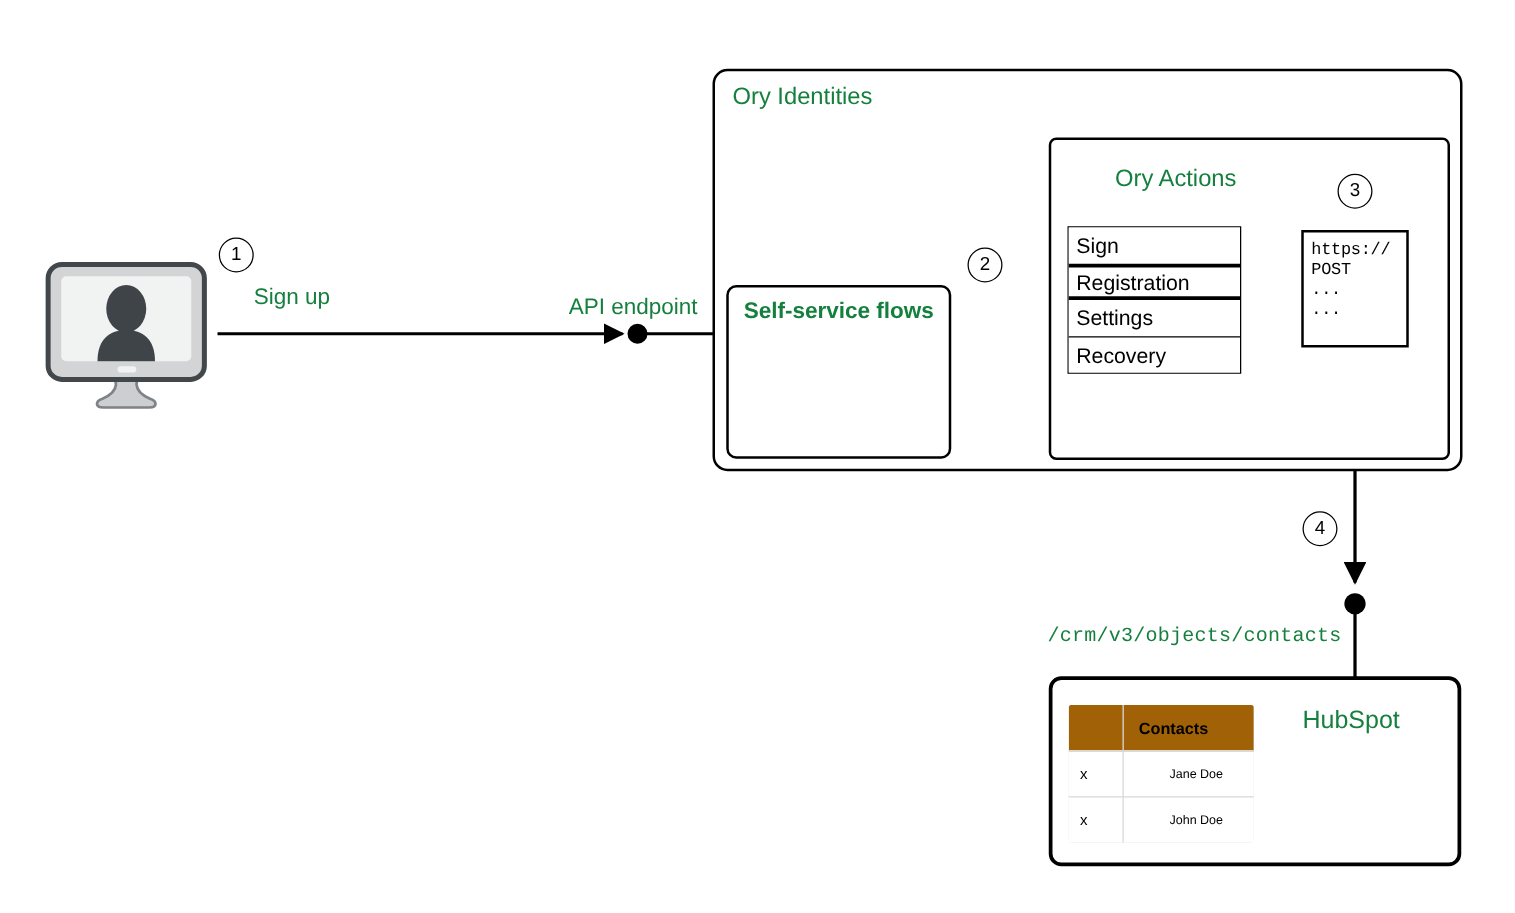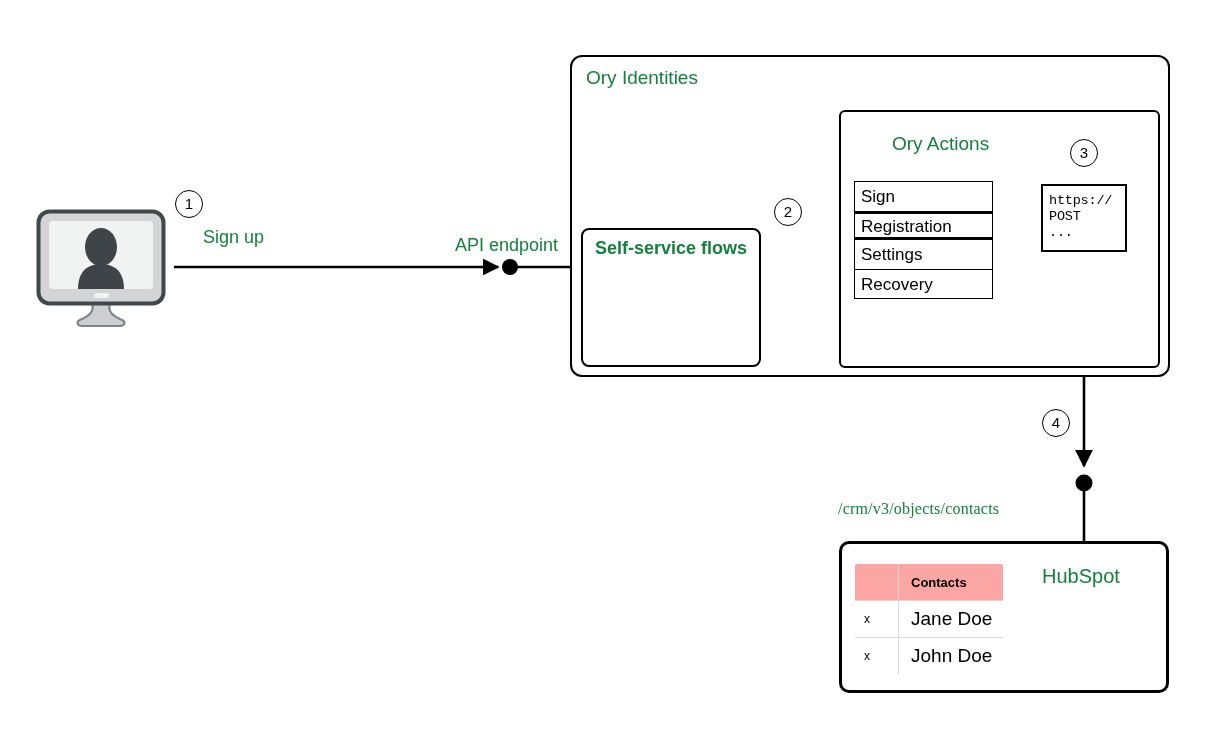--- a/index.html
+++ b/index.html
@@ -26,21 +26,21 @@
     height: 730px;
   }
   .lbl {
     position: absolute;
     font-family: "Liberation Sans", sans-serif;
     color: #15803d;
     white-space: nowrap;
     line-height: 1.15;
   }
   .mono {
-    font-family: Liberation Serif, serif;
+    font-family: Liberation Mono, monospace;
   }
 
   
   #label-signup   { left: 203px; top: 227px; font-size: 18px; }
   #label-api      { left: 455px; top: 235px; font-size: 18px; }
   #title-ory-identities { left: 586px; top: 67px;  font-size: 19px; }
   #title-ory-actions    { left: 868px; top: 133px; font-size: 19px; margin-left: 24px; }
   #label-selfservice    { left: 595px; top: 238px; font-size: 18px; font-weight: bold; }
   #label-crm      { left: 838px; top: 500px; font-size: 16px; letter-spacing: .2px; }
   #label-hubspot  { left: 1042px; top: 565px; font-size: 20px; }
@@ -99,21 +99,21 @@
     border-top: 3px solid #000;
     border-bottom: 3px solid #000;
     line-height: 25px;
   }
   .flow-item.selected + .flow-item { border-top: none; }
 
   
   #box-code {
     position: absolute;
     left: 1041px; top: 184px;
-    width: 86px; height: 68px;
+    width: 86px; height: 94px;
     border: 2px solid #000;
     background: #fff;
     box-sizing: border-box;
     padding: 7px 0 0 6px;
     font-family: "Liberation Mono", monospace;
     font-size: 13.5px;
     line-height: 16px;
     letter-spacing: -0.2px;
   }
 
@@ -145,24 +145,24 @@
     font-family: "Liberation Sans", sans-serif;
   }
   #table-contacts th.c-blank, #table-contacts td.c-x {
     width: 34px; height: 36px;
     padding-left: 9px;
   }
   #table-contacts th.c-head, #table-contacts td.c-name {
     width: 92px; height: 36px;
     padding-left: 12px;
   }
-  #table-contacts thead th { background: #fca5a5; }
+  #table-contacts thead th { background: #a16207; }
   #table-contacts th.c-head { font-weight: bold; font-size: 13px; }
   #table-contacts td.c-x { font-size: 12px; color: #000; }
-  #table-contacts td.c-name { font-size: 19px; }
+  #table-contacts td.c-name { font-size: 10px; text-align: center; }
 
   
   .badge {
     position: absolute;
     width: 28px; height: 28px;
     border: 1.6px solid #000;
     border-radius: 50%;
     background: #fff;
     font-size: 15px;
     line-height: 26px;

